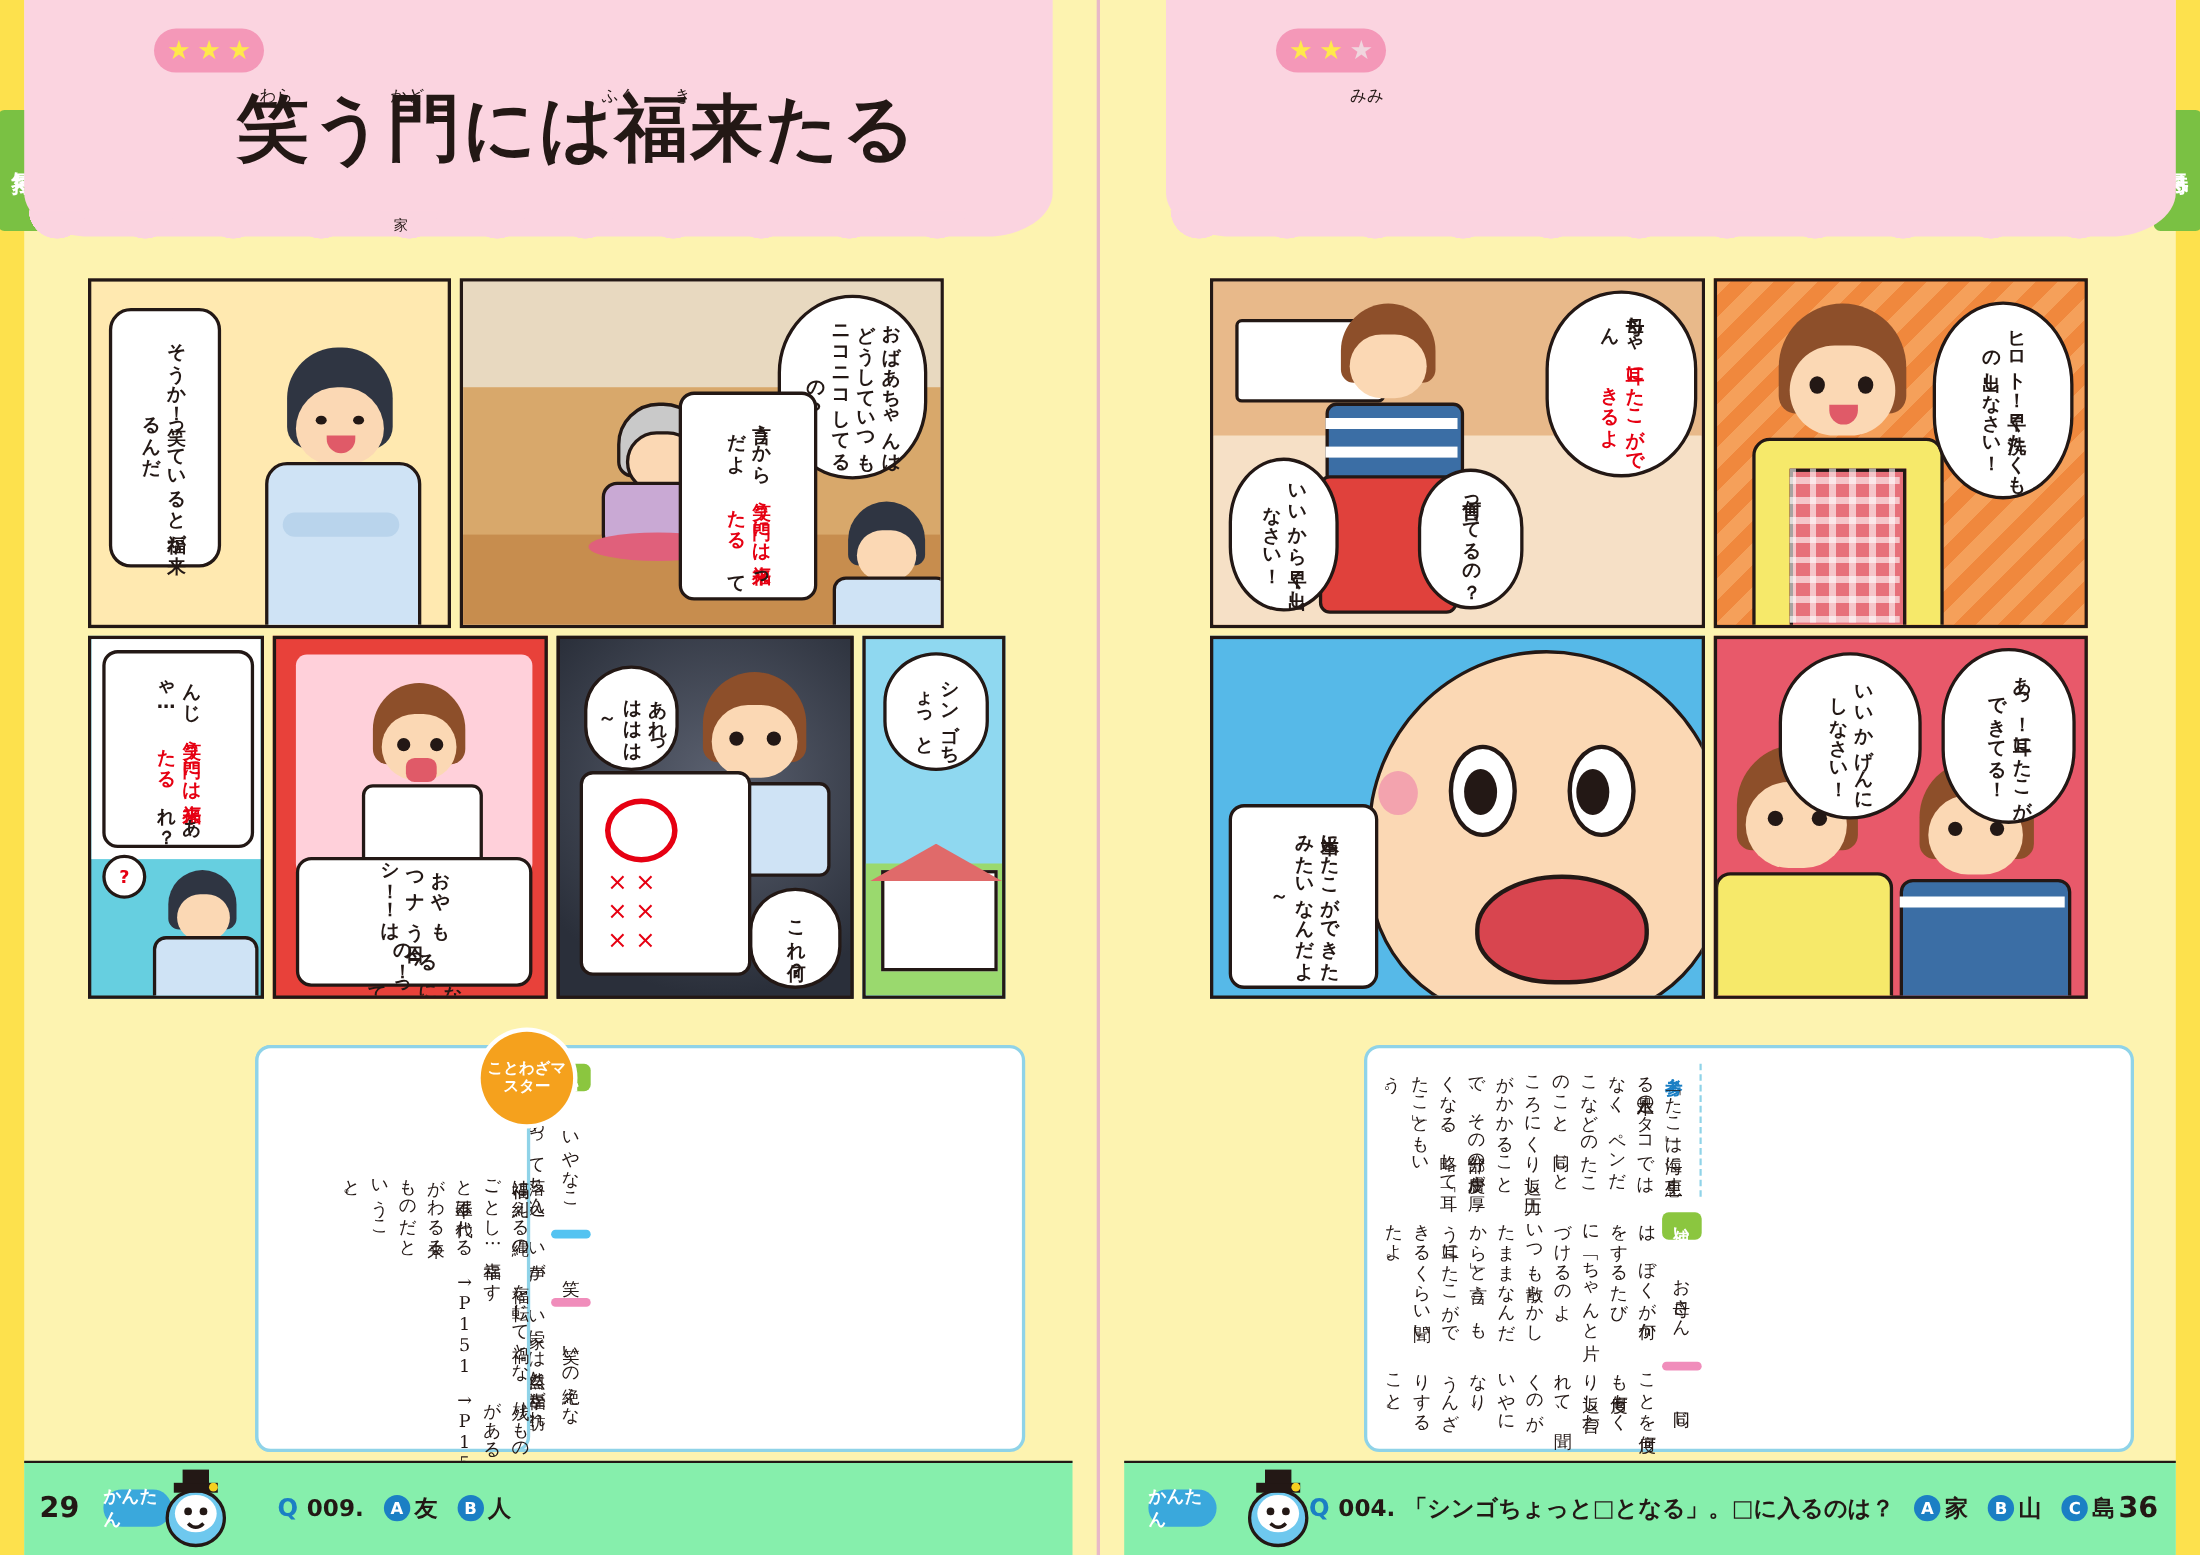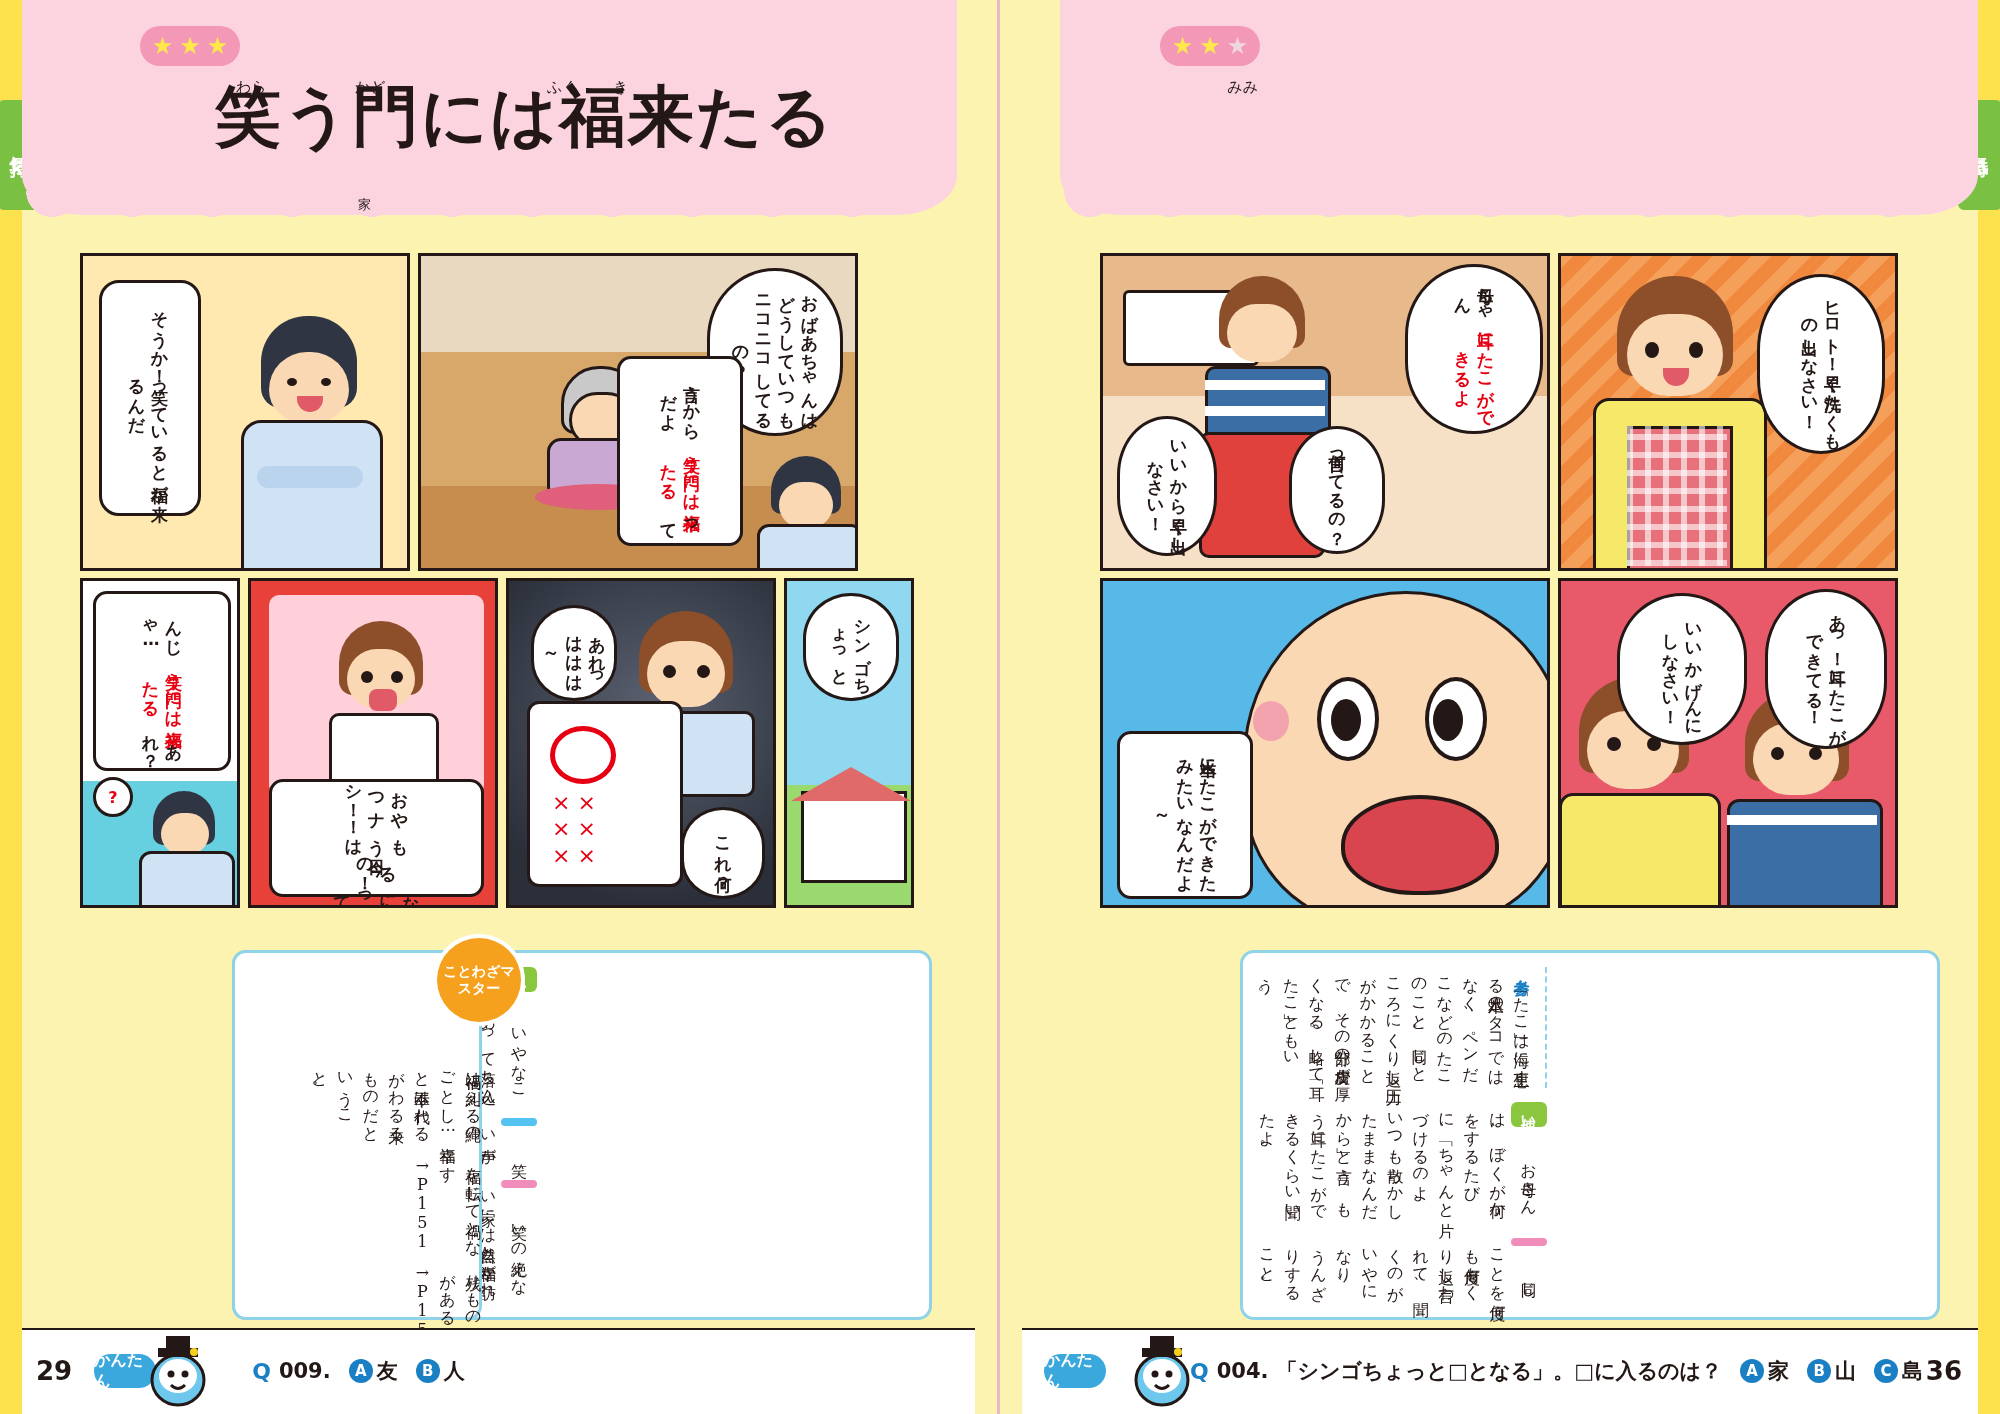--- a/index.html
+++ b/index.html
@@ -109,21 +109,21 @@
     font-size:14px;font-weight:bold;text-align:center;line-height:1.2;
     box-shadow:0 0 0 4px #fff;
   }
   .master-list{
     position:absolute;background:#fff;border:3px solid #8fd3e8;border-radius:14px;
     box-sizing:border-box;padding:12px 8px;
   }
 
   
   .footer{
-    position:absolute;left:22px;right:22px;bottom:0;height:86px;background:#ffffff;
+    position:absolute;left:22px;right:22px;bottom:0;height:86px;background:#86efac;
     display:flex;align-items:center;
   }
   .footer-line{position:absolute;left:0;right:0;top:0;border-top:2px solid #231815;}
   .pageno{font-size:26px;font-weight:bold;color:#231815;}
   .kantan{
     width:62px;height:34px;border-radius:17px;background:#3aa8dc;color:#fff;
     display:flex;align-items:center;justify-content:center;font-size:16px;font-weight:bold;
   }
   .quiz{font-size:21px;color:#231815;font-weight:bold;display:flex;align-items:center;gap:8px;}
   .quiz .q-mark{color:#1b7fc4;font-size:22px;font-weight:bold;}

